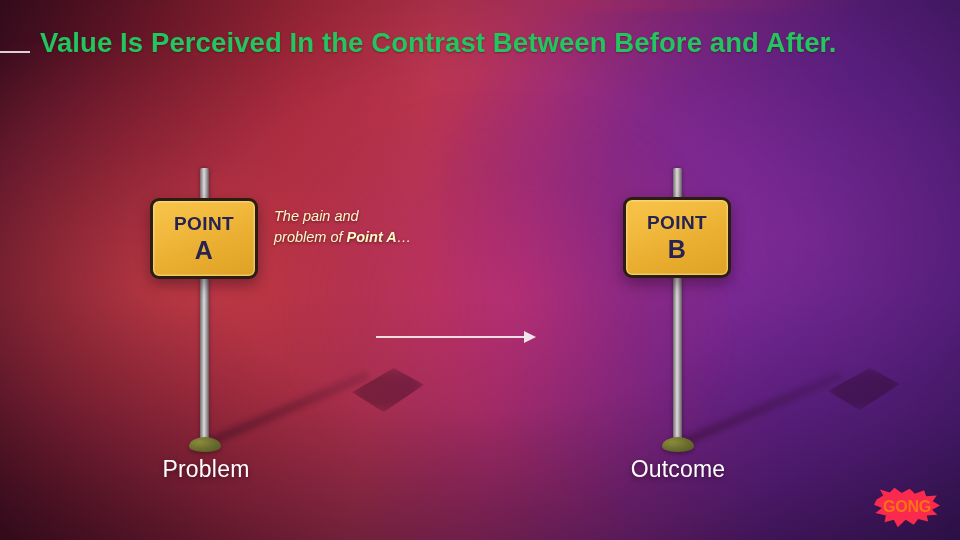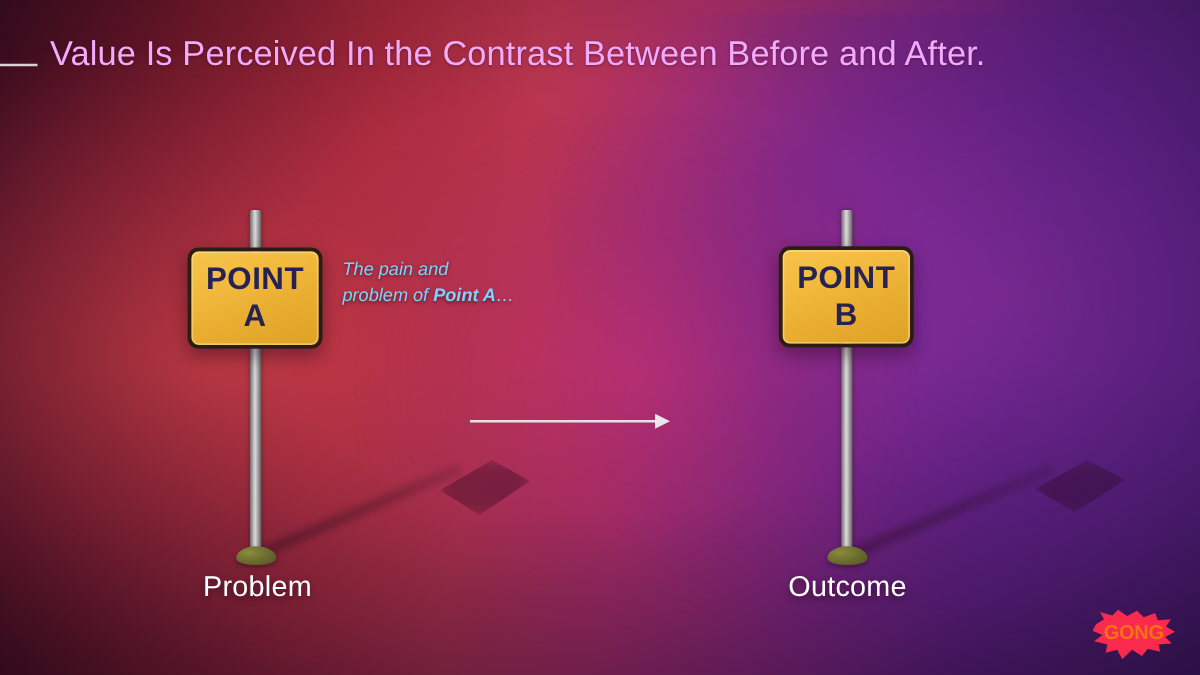--- a/index.html
+++ b/index.html
@@ -93,23 +93,23 @@
     height: 2px;
     background: #e8e2e6;
     opacity: 0.92;
   }
   .slide-title {
     position: absolute;
     left: 40px;
     top: 27px;
     width: 900px;
     font-size: 27.5px;
-    font-weight: 400;
+    font-weight: 700;
     letter-spacing: 0.1px;
-    color: #f0abfc;
+    color: #22c55e;
     white-space: nowrap;
     text-shadow: 0 1px 2px rgba(60,10,20,0.45);
   }
 
   
   .signpost { position: absolute; }
 
   .pole {
     position: absolute;
     width: 9px;
@@ -139,21 +139,21 @@
       inset 0 0 0 1.5px rgba(250,225,150,0.55);
     display: flex;
     flex-direction: column;
     align-items: center;
     justify-content: center;
     box-sizing: border-box;
   }
   .sign-line1 {
     color: #262352;
     font-weight: 700;
-    font-size: 25px;
+    font-size: 19px;
     letter-spacing: 0.4px;
     line-height: 1;
   }
   .sign-line2 {
     color: #262352;
     font-weight: 700;
     font-size: 25px;
     letter-spacing: 0.4px;
     line-height: 1;
     margin-top: 5px;
@@ -184,21 +184,21 @@
   }
   .shadow-blob {
     position: absolute;
     background: rgba(42,9,32,0.38);
     filter: blur(6px);
   }
 
   
   .caption {
     position: absolute;
-    color: #7dd3fc;
+    color: #fef9c3;
     font-style: italic;
     font-size: 14.5px;
     line-height: 1.42;
     text-shadow: 0 1px 3px rgba(45,5,25,0.6);
   }
   .caption b { font-weight: 700; font-style: italic; }
   .caption-left  { left: 274px; top: 206px; width: 140px; text-align: left; }
   .caption-right { left: 452px; top: 206px; width: 158px; text-align: right; }
 
   

